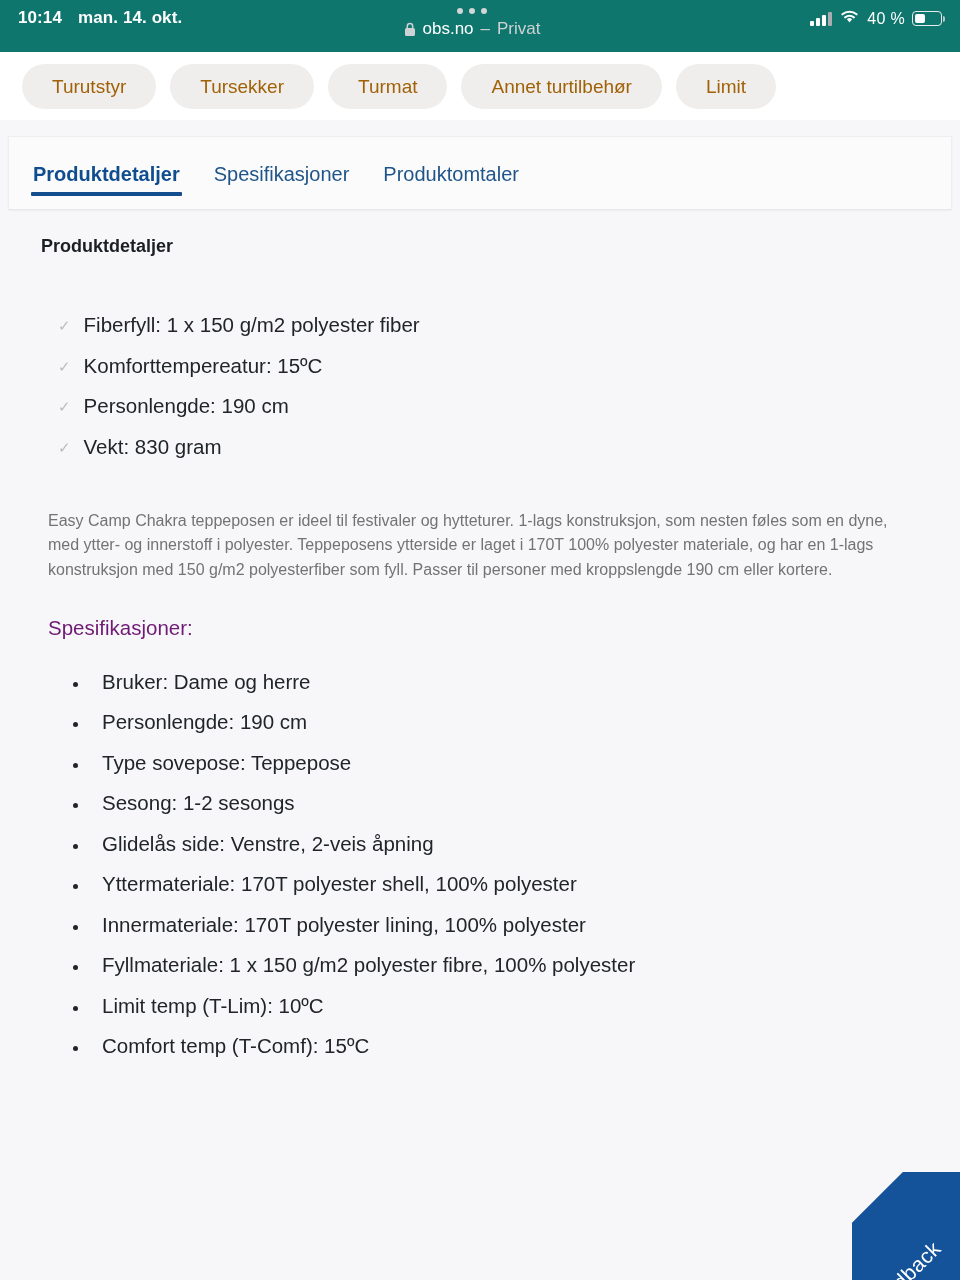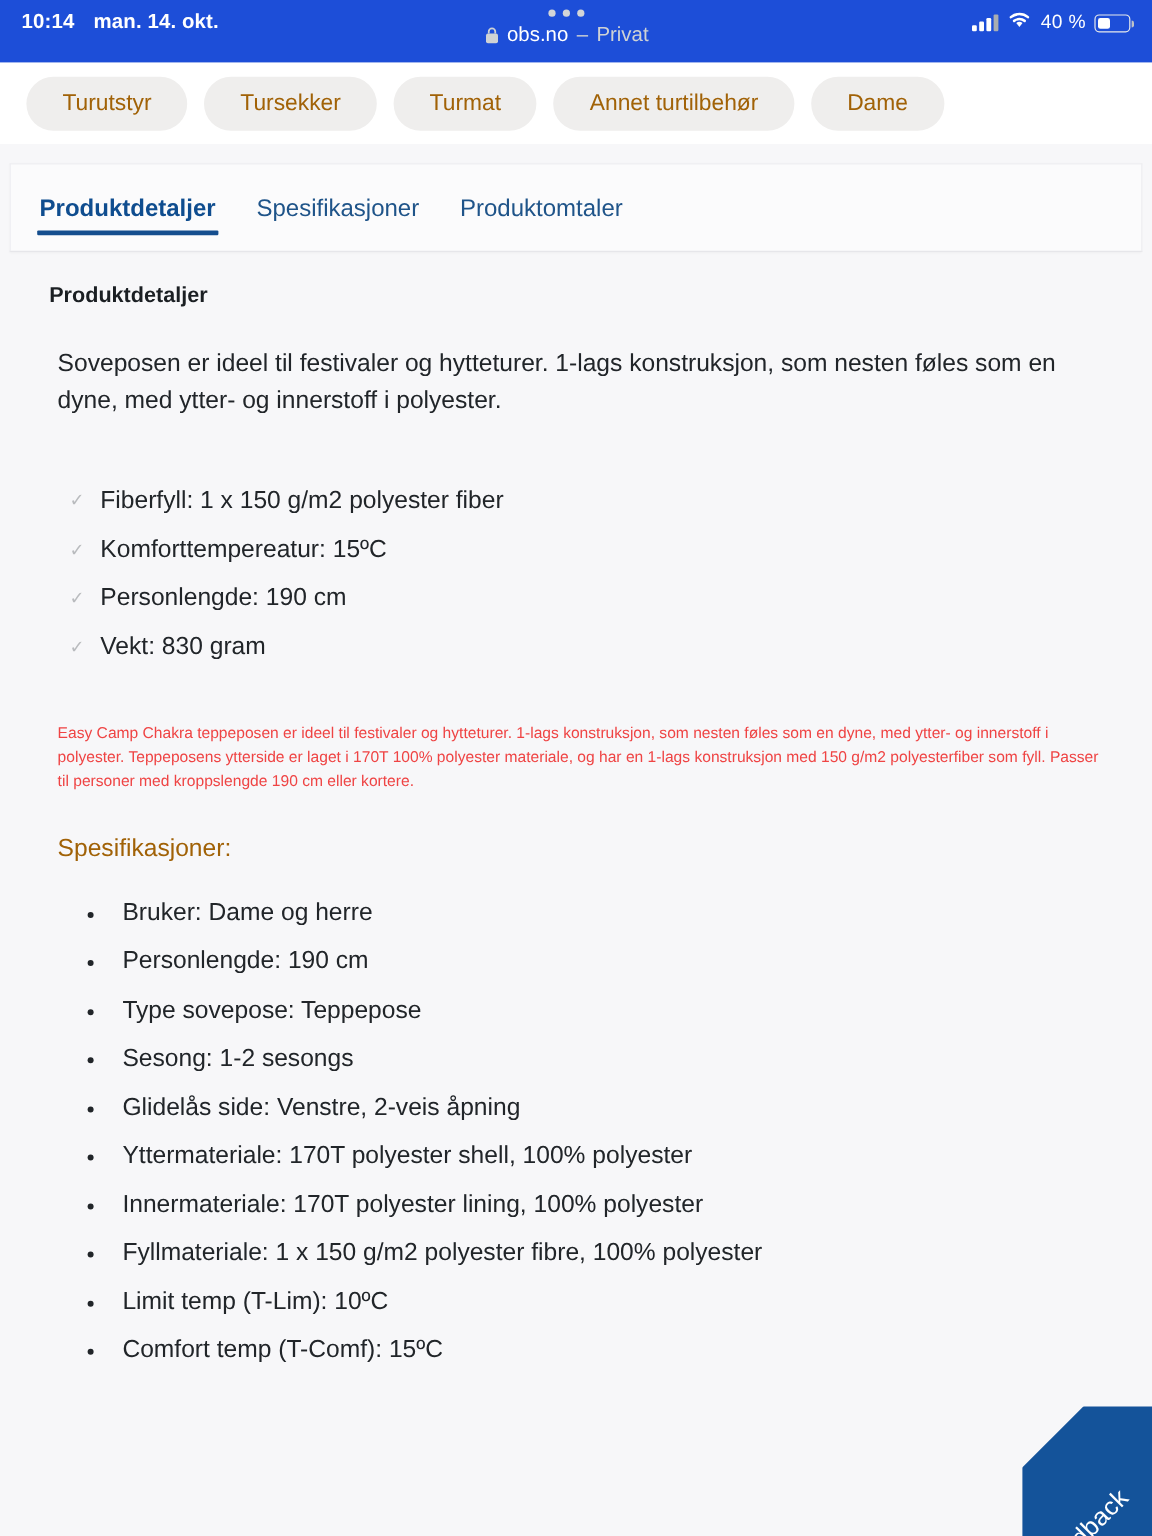--- a/index.html
+++ b/index.html
@@ -12,21 +12,21 @@
 
   body {
     font-family: "Liberation Sans", sans-serif;
     background: #f7f7f9;
     position: relative;
   }
 
   
   .statusbar {
     height: 52px;
-    background: #1d4ed8;
+    background: #0f766e;
     display: flex;
     align-items: flex-start;
     padding: 6px 18px 0 18px;
     position: relative;
     color: #ffffff;
   }
   .sb-left {
     display: flex;
     align-items: baseline;
     gap: 16px;
@@ -185,32 +185,32 @@
     align-items: baseline;
     gap: 13px;
     font-size: 20.5px;
     line-height: 1;
     margin-bottom: 20px;
     color: #212529;
   }
   .chk { color: #b9bbbe; font-size: 15px; line-height: 1; position: relative; top: -1px; }
 
   p.para-block {
-    font-size: 13px;
+    font-size: 16px;
     line-height: 1.52;
     margin: 52px 0 0 10px;
     max-width: 880px;
-    color: #ef4444;
+    color: #737373;
   }
   p.para-block.tight { margin-top: 0; }
 
   .spec-label {
     font-size: 20.5px;
     margin: 34px 0 0 10px;
-    color: #a16207;
+    color: #701a75;
   }
 
   ul.specs {
     margin: 32px 0 0 52px;
     color: #212529;
   }
   ul.specs li {
     font-size: 20.5px;
     line-height: 1;
     margin-bottom: 20px;
@@ -293,34 +293,33 @@
         <i></i>
       </span>
   </div>
 </div>
 
 <div class="chiprow">
   <div class="chip">Turutstyr</div>
   <div class="chip">Tursekker</div>
   <div class="chip">Turmat</div>
   <div class="chip">Annet turtilbehør</div>
-  <div class="chip">Dame</div>
+  <div class="chip">Limit</div>
 </div>
 
 <div class="tabcard">
   <div class="tab active">Produktdetaljer</div>
   <div class="tab">Spesifikasjoner</div>
   <div class="tab">Produktomtaler</div>
 </div>
 
 <div class="content">
 
   <h2 class="section-title">Produktdetaljer</h2>
 
-  <p class="body">Soveposen er ideel til festivaler og hytteturer. 1-lags konstruksjon, som nesten føles som en dyne, med ytter- og innerstoff i polyester.</p>
 
   <ul class="checklist">
     <li>
       <span class="chk">✓</span>
       <span>Fiberfyll: 1 x 150 g/m2 polyester fiber</span>
     </li>
     <li>
       <span class="chk">✓</span>
       <span>Komforttempereatur: 15ºC</span>
     </li>

